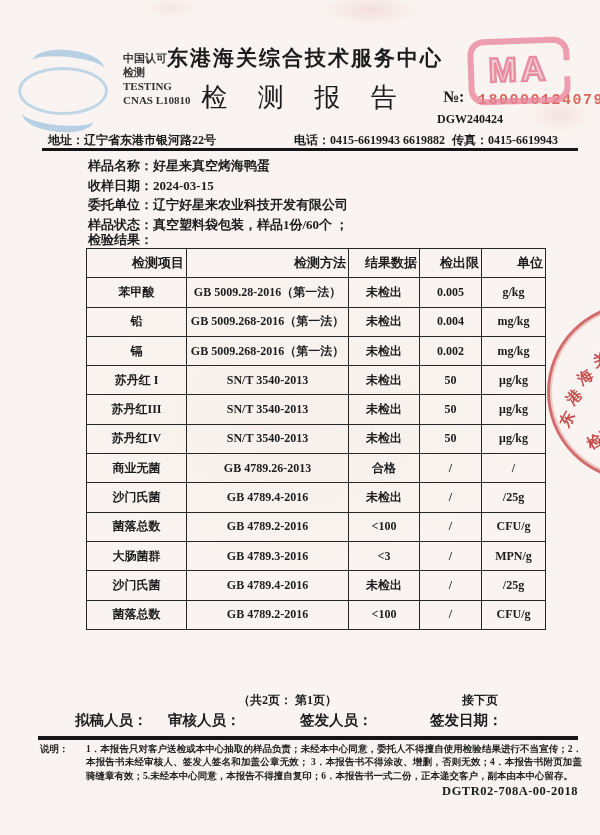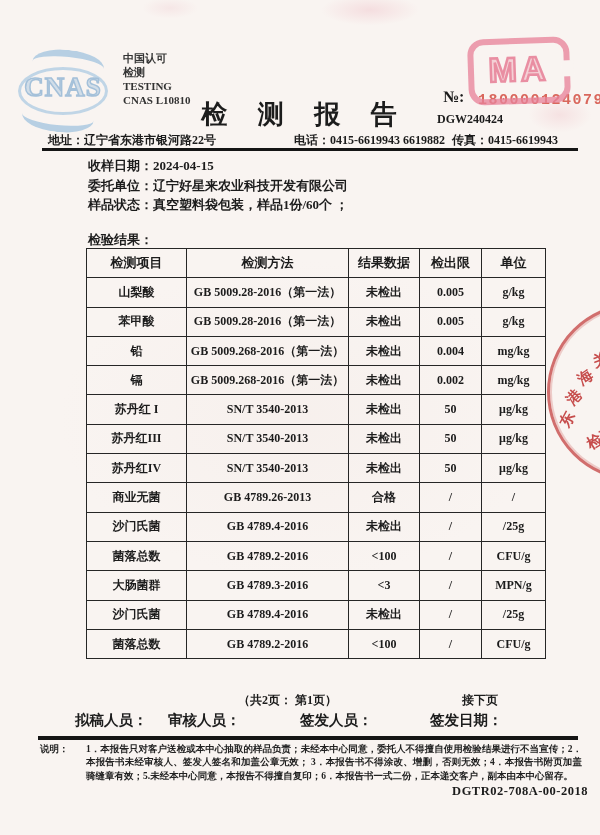--- a/index.html
+++ b/index.html
@@ -29,21 +29,21 @@
   .cnas-letters{ position:absolute; left:0; top:22px; width:94px; text-align:center;
     font-size:27px; font-weight:bold; letter-spacing:1px; color:rgba(158,192,220,.55);
     -webkit-text-stroke:1.5px #8fb4d4; font-family:"Liberation Serif","DejaVu Serif",serif; }
   
   .accreditation{ position:absolute; left:123px; top:51px; font-size:11px; line-height:14px;
     font-weight:bold; color:#333; }
   
   .org-name{ position:absolute; left:140px; top:44px; width:330px; text-align:center;
     font-size:21px; font-weight:bold; letter-spacing:2px; }
   .report-title{ position:absolute; left:150px; top:80px; width:310px; text-align:center;
-    font-size:26px; font-weight:bold; letter-spacing:12px;margin-top:17px; }
+    font-size:26px; font-weight:normal; letter-spacing:12px; }
   .no-label{ position:absolute; left:443px; top:88px; font-size:16px; font-weight:bold; }
   .report-no{ position:absolute; left:478px; top:92px; font-size:15px; font-weight:bold;
     letter-spacing:1.5px; color:#d9675c; font-family:"Liberation Mono","DejaVu Sans Mono",monospace; }
   .report-code{ position:absolute; left:437px; top:112px; font-size:12px; font-weight:bold; }
   
   .cma-stamp{ position:absolute; left:468px; top:38px; width:102px; height:66px;
     transform:rotate(-2deg); opacity:.9; }
   .cma-frame{ position:absolute; inset:0; border:6px solid #e8839a; border-radius:16px; opacity:.85; }
   .cma-gap{ position:absolute; right:-4px; top:24px; width:12px; height:16px; background:#f9f4f1; }
   .cma-letters{ position:absolute; left:0; top:12px; width:100%; text-align:center;
@@ -57,85 +57,86 @@
   
   .sample-info{ position:absolute; left:88px; top:157px; font-size:13px; font-weight:bold; }
   .sample-line{ height:19.5px; white-space:nowrap; }
   .results-label{ position:absolute; left:88px; top:231px; font-size:13px; font-weight:bold; }
   
   .results-table{ position:absolute; left:86px; top:248px; width:459px;
     border-collapse:collapse; table-layout:fixed; }
   .results-table th,.results-table td{
     border:1.6px solid #262626; text-align:center; vertical-align:middle;
     height:29.3px; font-weight:bold; padding:0 2px; overflow:hidden; white-space:nowrap; }
-  .results-table th{ font-size:13px; }
+  .results-table th{ font-size:13px;text-align:right; }
   .results-table td{ font-size:12px; }
   .col-item{width:100px;} .col-method{width:162px;} .col-result{width:71px;}
   .col-limit{width:62px;} .col-unit{width:64px;}
   
   .pagination{ position:absolute; left:238px; top:692px; font-size:12px; font-weight:bold; }
   .next-page{ position:absolute; left:462px; top:692px; font-size:12px; font-weight:bold; }
   
   .signature-row{ position:absolute; left:0; top:711px; width:600px; font-size:14.5px; font-weight:bold; }
   .sig-item{ position:absolute; white-space:nowrap; }
   .sig-drafter{left:44px;margin-left:31px;} .sig-reviewer{left:168px;} .sig-issuer{left:300px;} .sig-date{left:430px;}
   .bottom-rule{ position:absolute; left:38px; top:736px; width:540px; height:3.5px; background:#151515; }
   
   .notes{ position:absolute; left:40px; top:743px; width:542px; display:flex;
     font-size:9.5px; font-weight:bold; line-height:1.42; color:#222;gap:16px; }
   .notes-label{ flex:0 0 30px; }
   .notes-text{ flex:1; text-align:justify; }
-  .doc-code{ position:absolute; right:12px; top:784px; font-size:12.5px; font-weight:bold; letter-spacing:.5px;margin-left:40px; }
+  .doc-code{ position:absolute; right:22px; top:784px; font-size:12.5px; font-weight:bold; letter-spacing:.5px;margin-left:40px; }
   
   .red-seal{ position:absolute; left:547px; top:303px; width:178px; height:178px;
     border-radius:50%; border:3px solid rgba(194,58,58,.8);
     box-shadow:inset 0 0 0 2px rgba(194,58,58,.25); opacity:.9; }
   .seal-char{ position:absolute; font-size:15px; font-weight:bold; color:#c13a3a; }
   .seal-inner{ position:absolute; left:36px; top:122px; font-size:15px; font-weight:bold;
     color:#c13a3a; transform:rotate(-32deg); letter-spacing:1px; }
 </style>
 </head>
 <body>
 
 <div class="page">
 
   <div class="cnas-logo">
     <div class="cnas-swoosh-top"></div>
     <div class="cnas-ellipse"></div>
-    <div class="cnas-letters">CNAS</div>
     <div class="cnas-swoosh-bottom"></div>
   </div>
 
   <div class="accreditation">
     <div>中国认可</div>
     <div>检测</div>
     <div>TESTING</div>
     <div>CNAS L10810</div>
   </div>
 
+  <div class="org-name">东港海关综合技术服务中心</div>
   <div class="report-title">检 测 报 告</div>
   <div class="no-label">№:</div>
   <div class="report-no">180000124079</div>
   <div class="report-code">DGW240424</div>
 
   <div class="cma-stamp">
     <div class="cma-frame"></div>
     <div class="cma-gap"></div>
     <div class="cma-letters">MA</div>
   </div>
 
   <div class="address-row">
     <span class="addr-item addr-address">地址：辽宁省东港市银河路22号</span>
     <span class="addr-item addr-phone">电话：0415-6619943   6619882</span>
     <span class="addr-item addr-fax">传真：0415-6619943</span>
   </div>
   <div class="header-rule"></div>
 
   <div class="sample-info">
-    <div class="sample-line">收样日期：2024-04-15</div>
+    <div class="sample-line">样品名称：好星来真空烤海鸭蛋</div>
+    <div class="sample-line">收样日期：2024-03-15</div>
     <div class="sample-line">委托单位：辽宁好星来农业科技开发有限公司</div>
     <div class="sample-line">样品状态：真空塑料袋包装，样品1份/60个 ；</div>
   </div>
   <div class="results-label">检验结果：</div>
 
   <table class="results-table">
     <colgroup>
       <col class="col-item">
         <col class="col-method">
         <col class="col-result">
@@ -146,27 +147,20 @@
       <tr>
         <th>检测项目</th>
         <th>检测方法</th>
         <th>结果数据</th>
         <th>检出限</th>
         <th>单位</th>
       </tr>
     </thead>
     <tbody>
         <tr>
-          <td>山梨酸</td>
-          <td>GB 5009.28-2016（第一法）</td>
-          <td>未检出</td>
-          <td>0.005</td>
-          <td>g/kg</td>
-        </tr>
-        <tr>
           <td>苯甲酸</td>
           <td>GB 5009.28-2016（第一法）</td>
           <td>未检出</td>
           <td>0.005</td>
           <td>g/kg</td>
         </tr>
         <tr>
           <td>铅</td>
           <td>GB 5009.268-2016（第一法）</td>
           <td>未检出</td>

